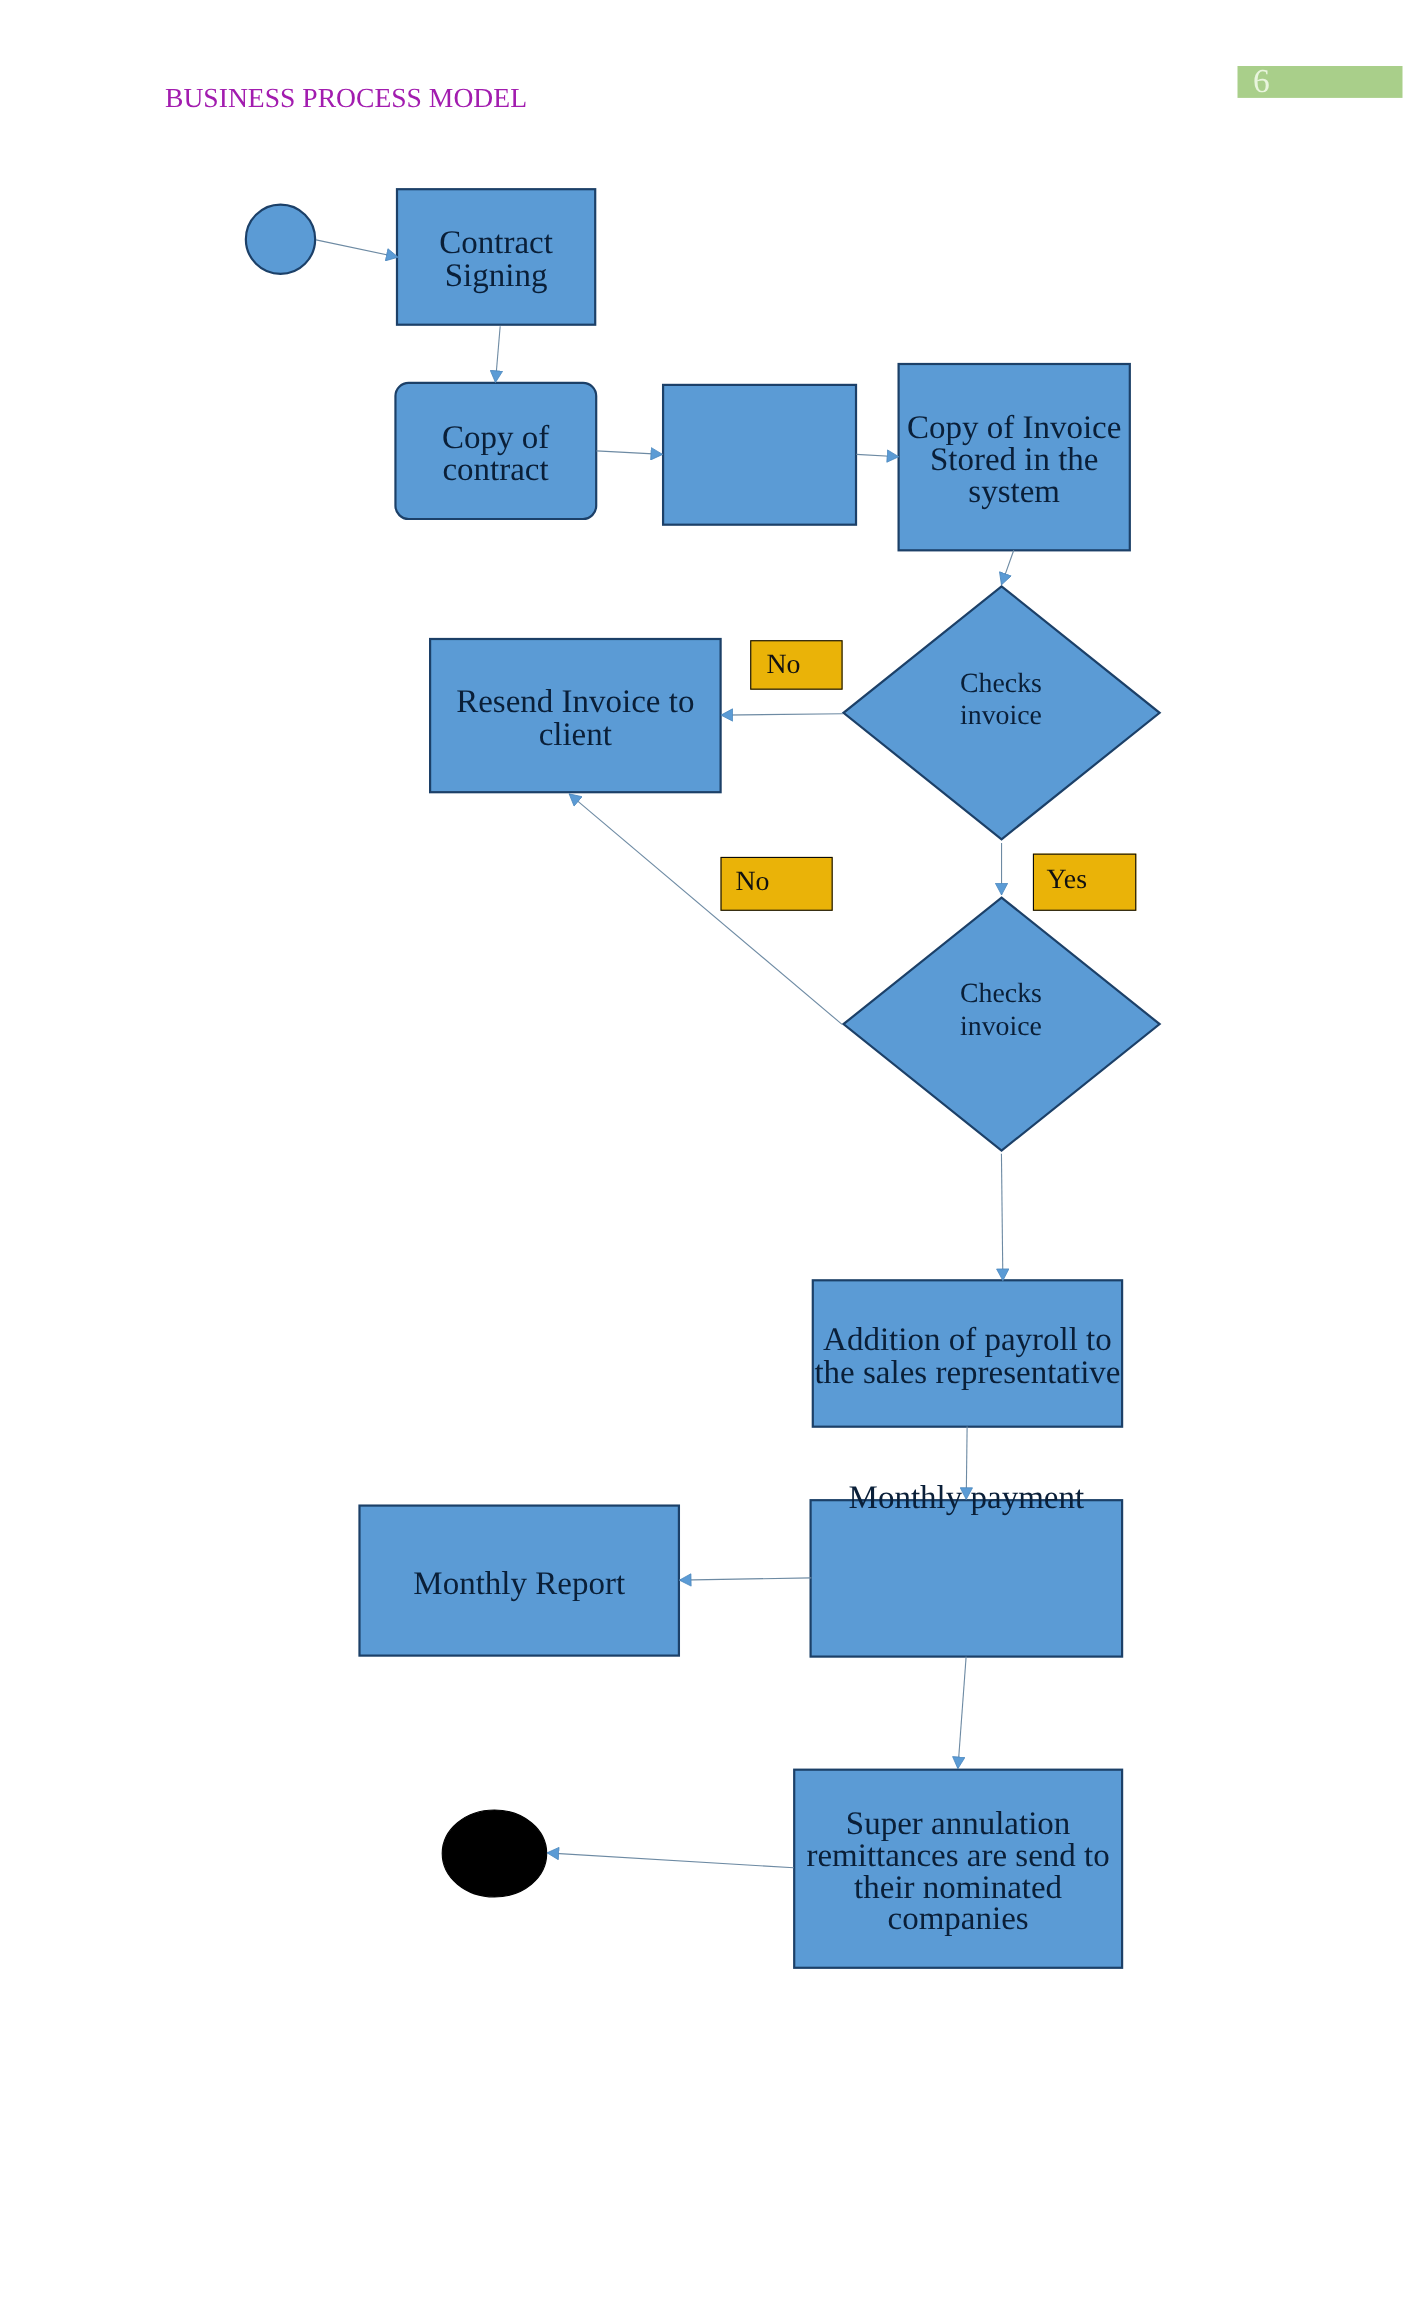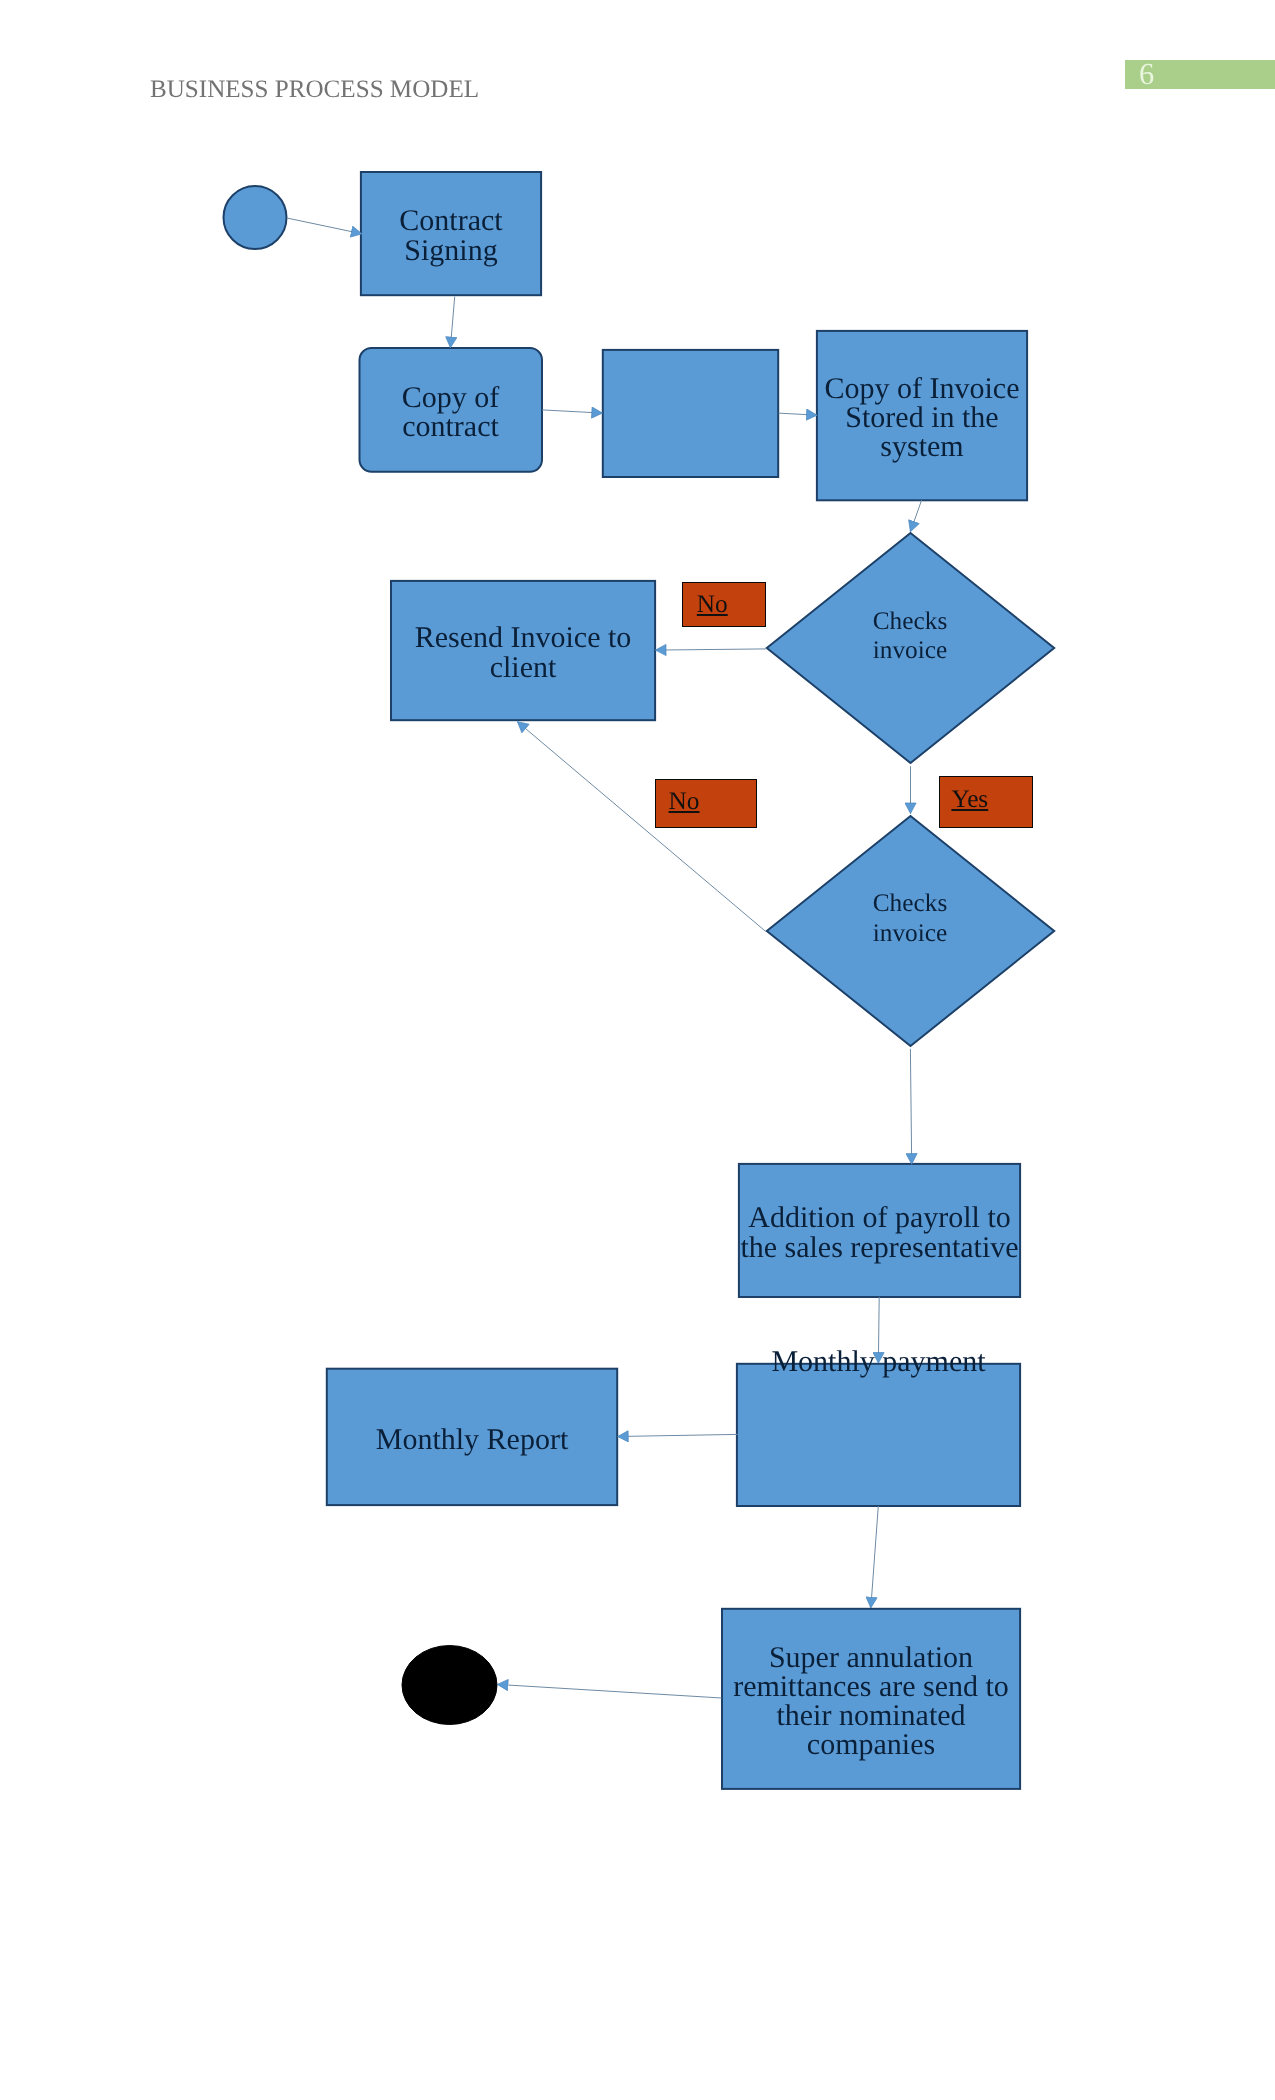--- a/index.html
+++ b/index.html
@@ -14,21 +14,21 @@
     text-rendering: geometricPrecision;
 
   }
   .page { position:absolute; inset:0; }
   #doc-title, #page-number-bar .num, .nodebox > span, .labelbox > span, .diamond-text { will-change: opacity; }
   #doc-title {
     position:absolute;
     left:150px; top:76px;
     font-size:25.1px;
     line-height:28px;
-    color:#737373;
+    color:#a21caf;
     white-space:nowrap;
   }
   #page-number-bar {
     position:absolute;
     left:1125px; top:60px;
     width:150px; height:29px;
     background:#a9cf8a;
   }
   #page-number-bar .num {
     position:absolute;
@@ -45,29 +45,28 @@
     align-items:center;
     justify-content:center;
     text-align:center;
     color:#0a1f38;
     font-size:30px;
     line-height:29.2px;
   }
   .labelbox {
     position:absolute;
     box-sizing:border-box;
-    background:#c2410c;
+    background:#eab308;
     border:1.5px solid #0a0a0a;
     display:flex;
     align-items:center;
     color:#111111;
     font-size:25.3px;
     line-height:29.2px;
     padding-left:14px;
-    text-decoration:underline;
   }
   .labelbox > span { display:block; position:relative; }
   #l-no-2 > span, #l-yes-1 > span { top:-2.2px; }
   .diamond-text {
     position:absolute;
     text-align:center;
     color:#0a1f38;
     font-size:25.3px;
     line-height:29.2px;
     pointer-events:none;

